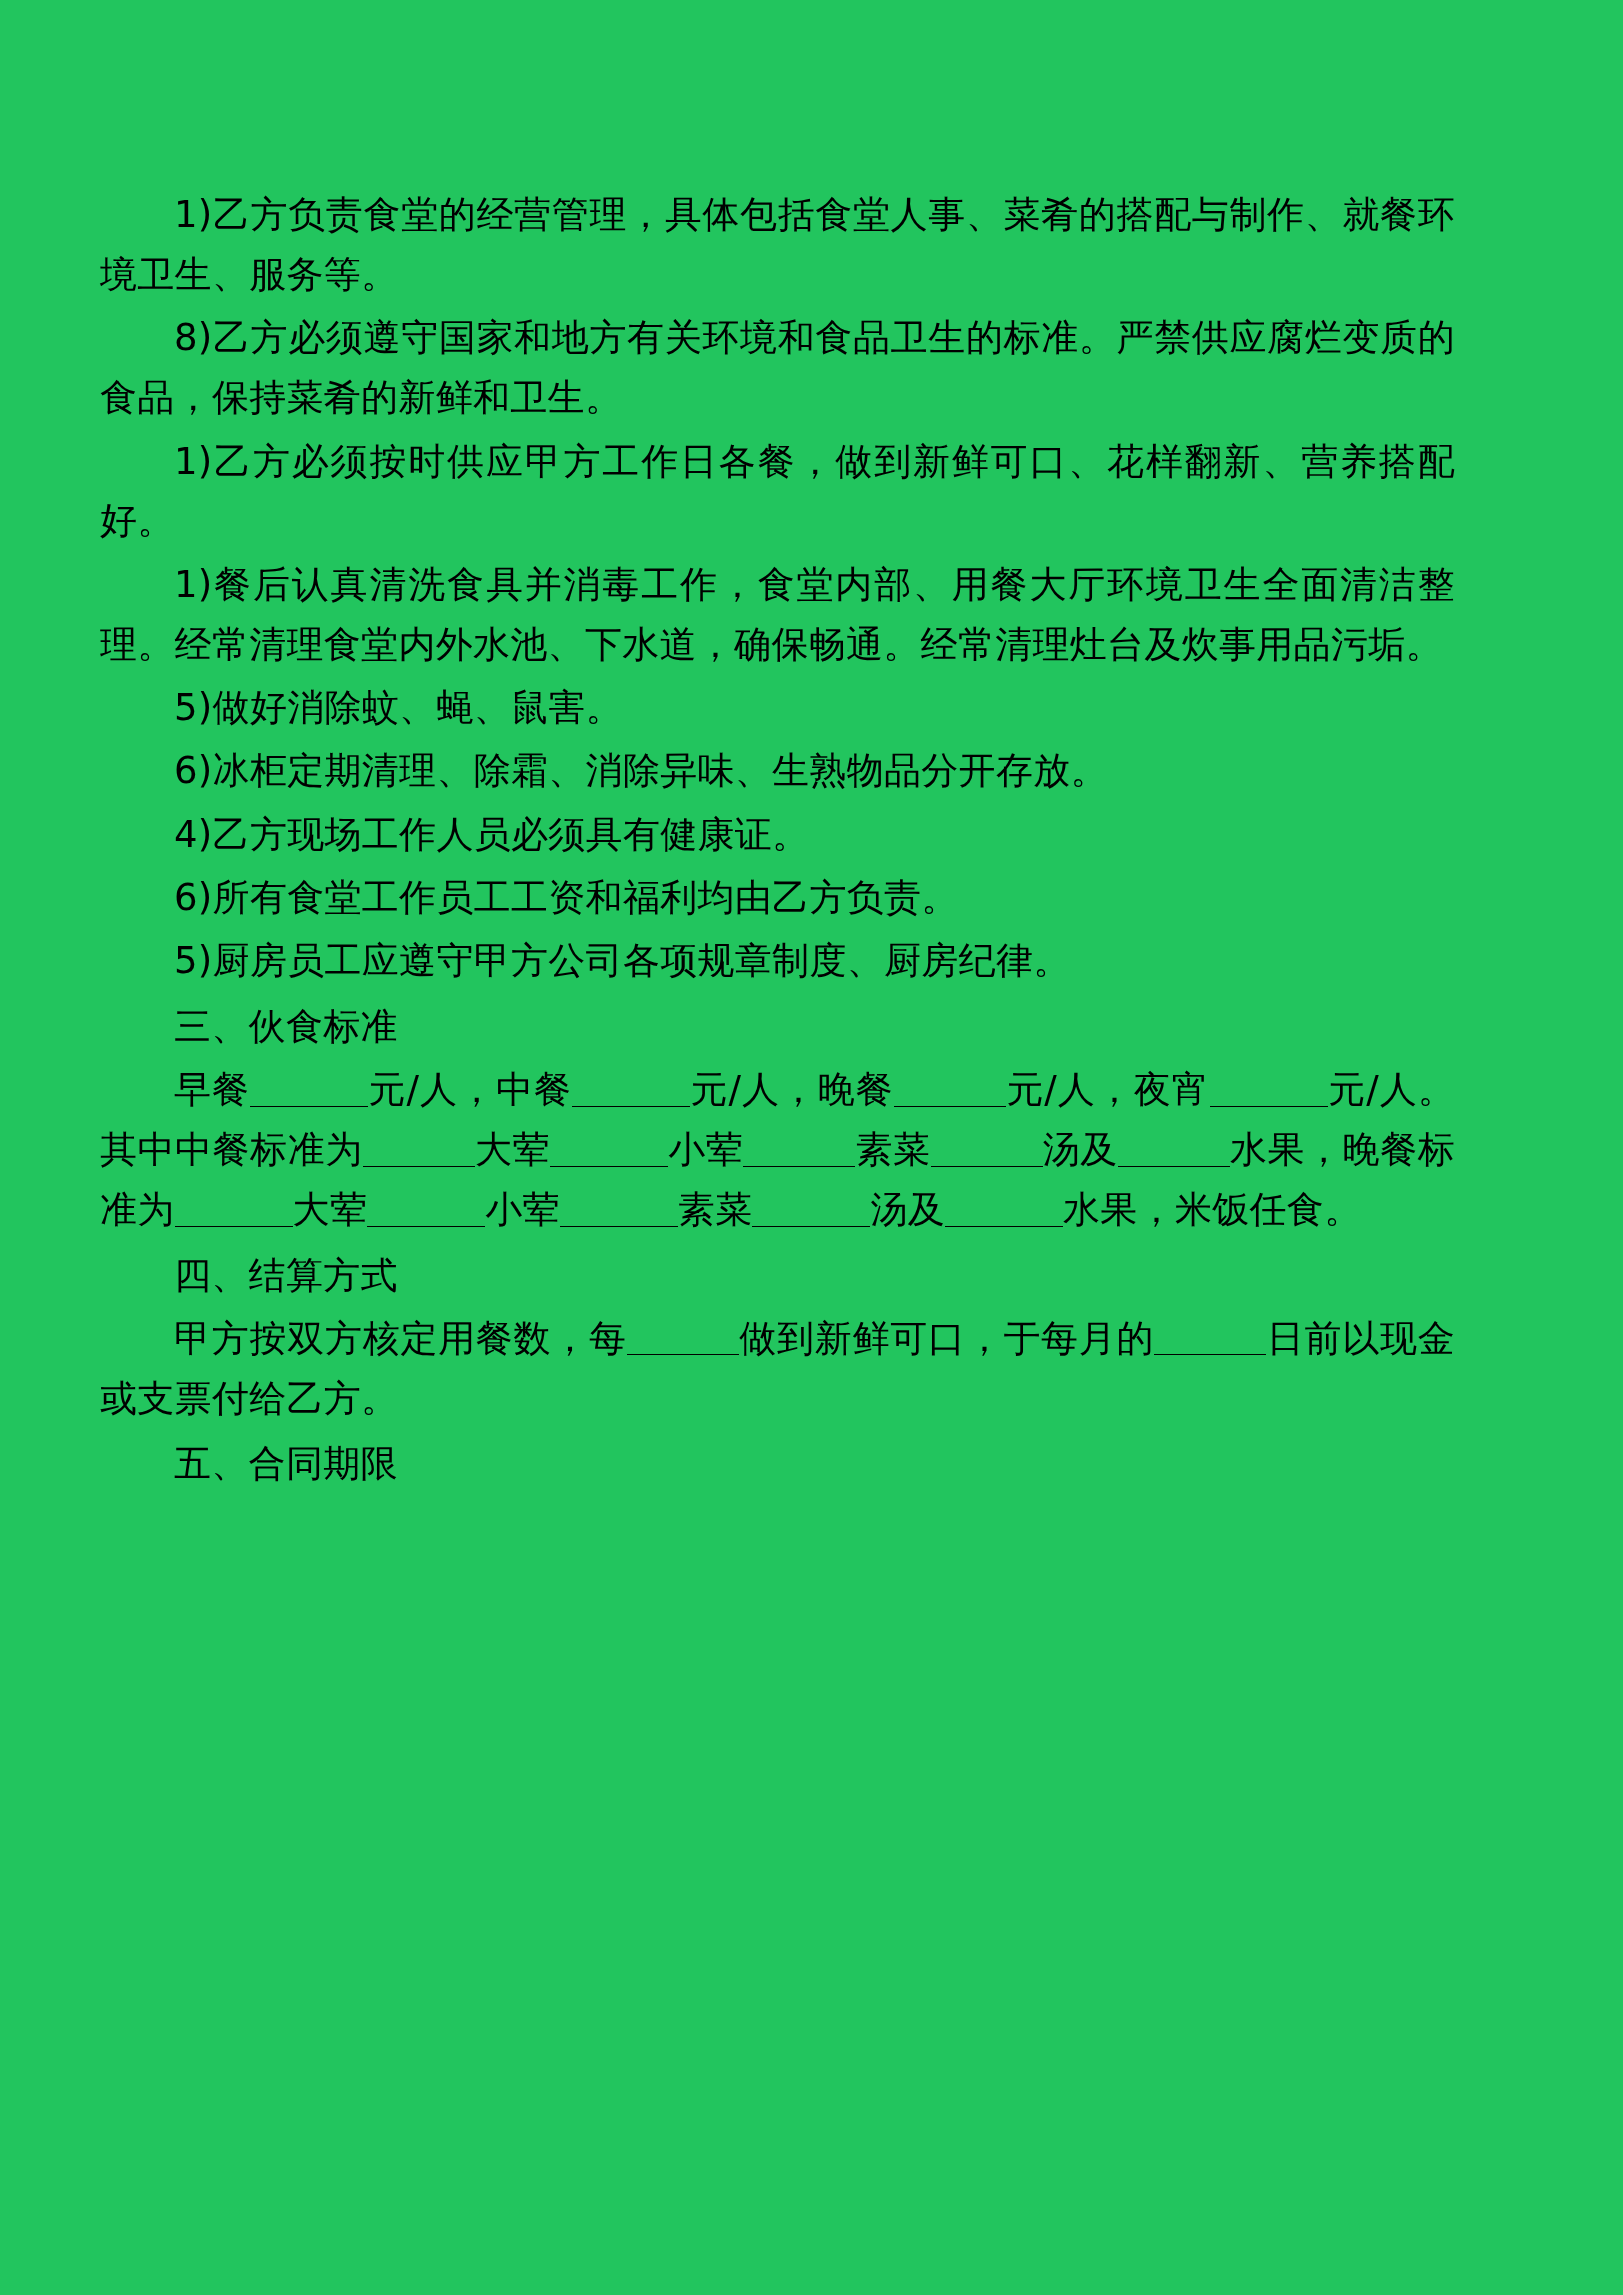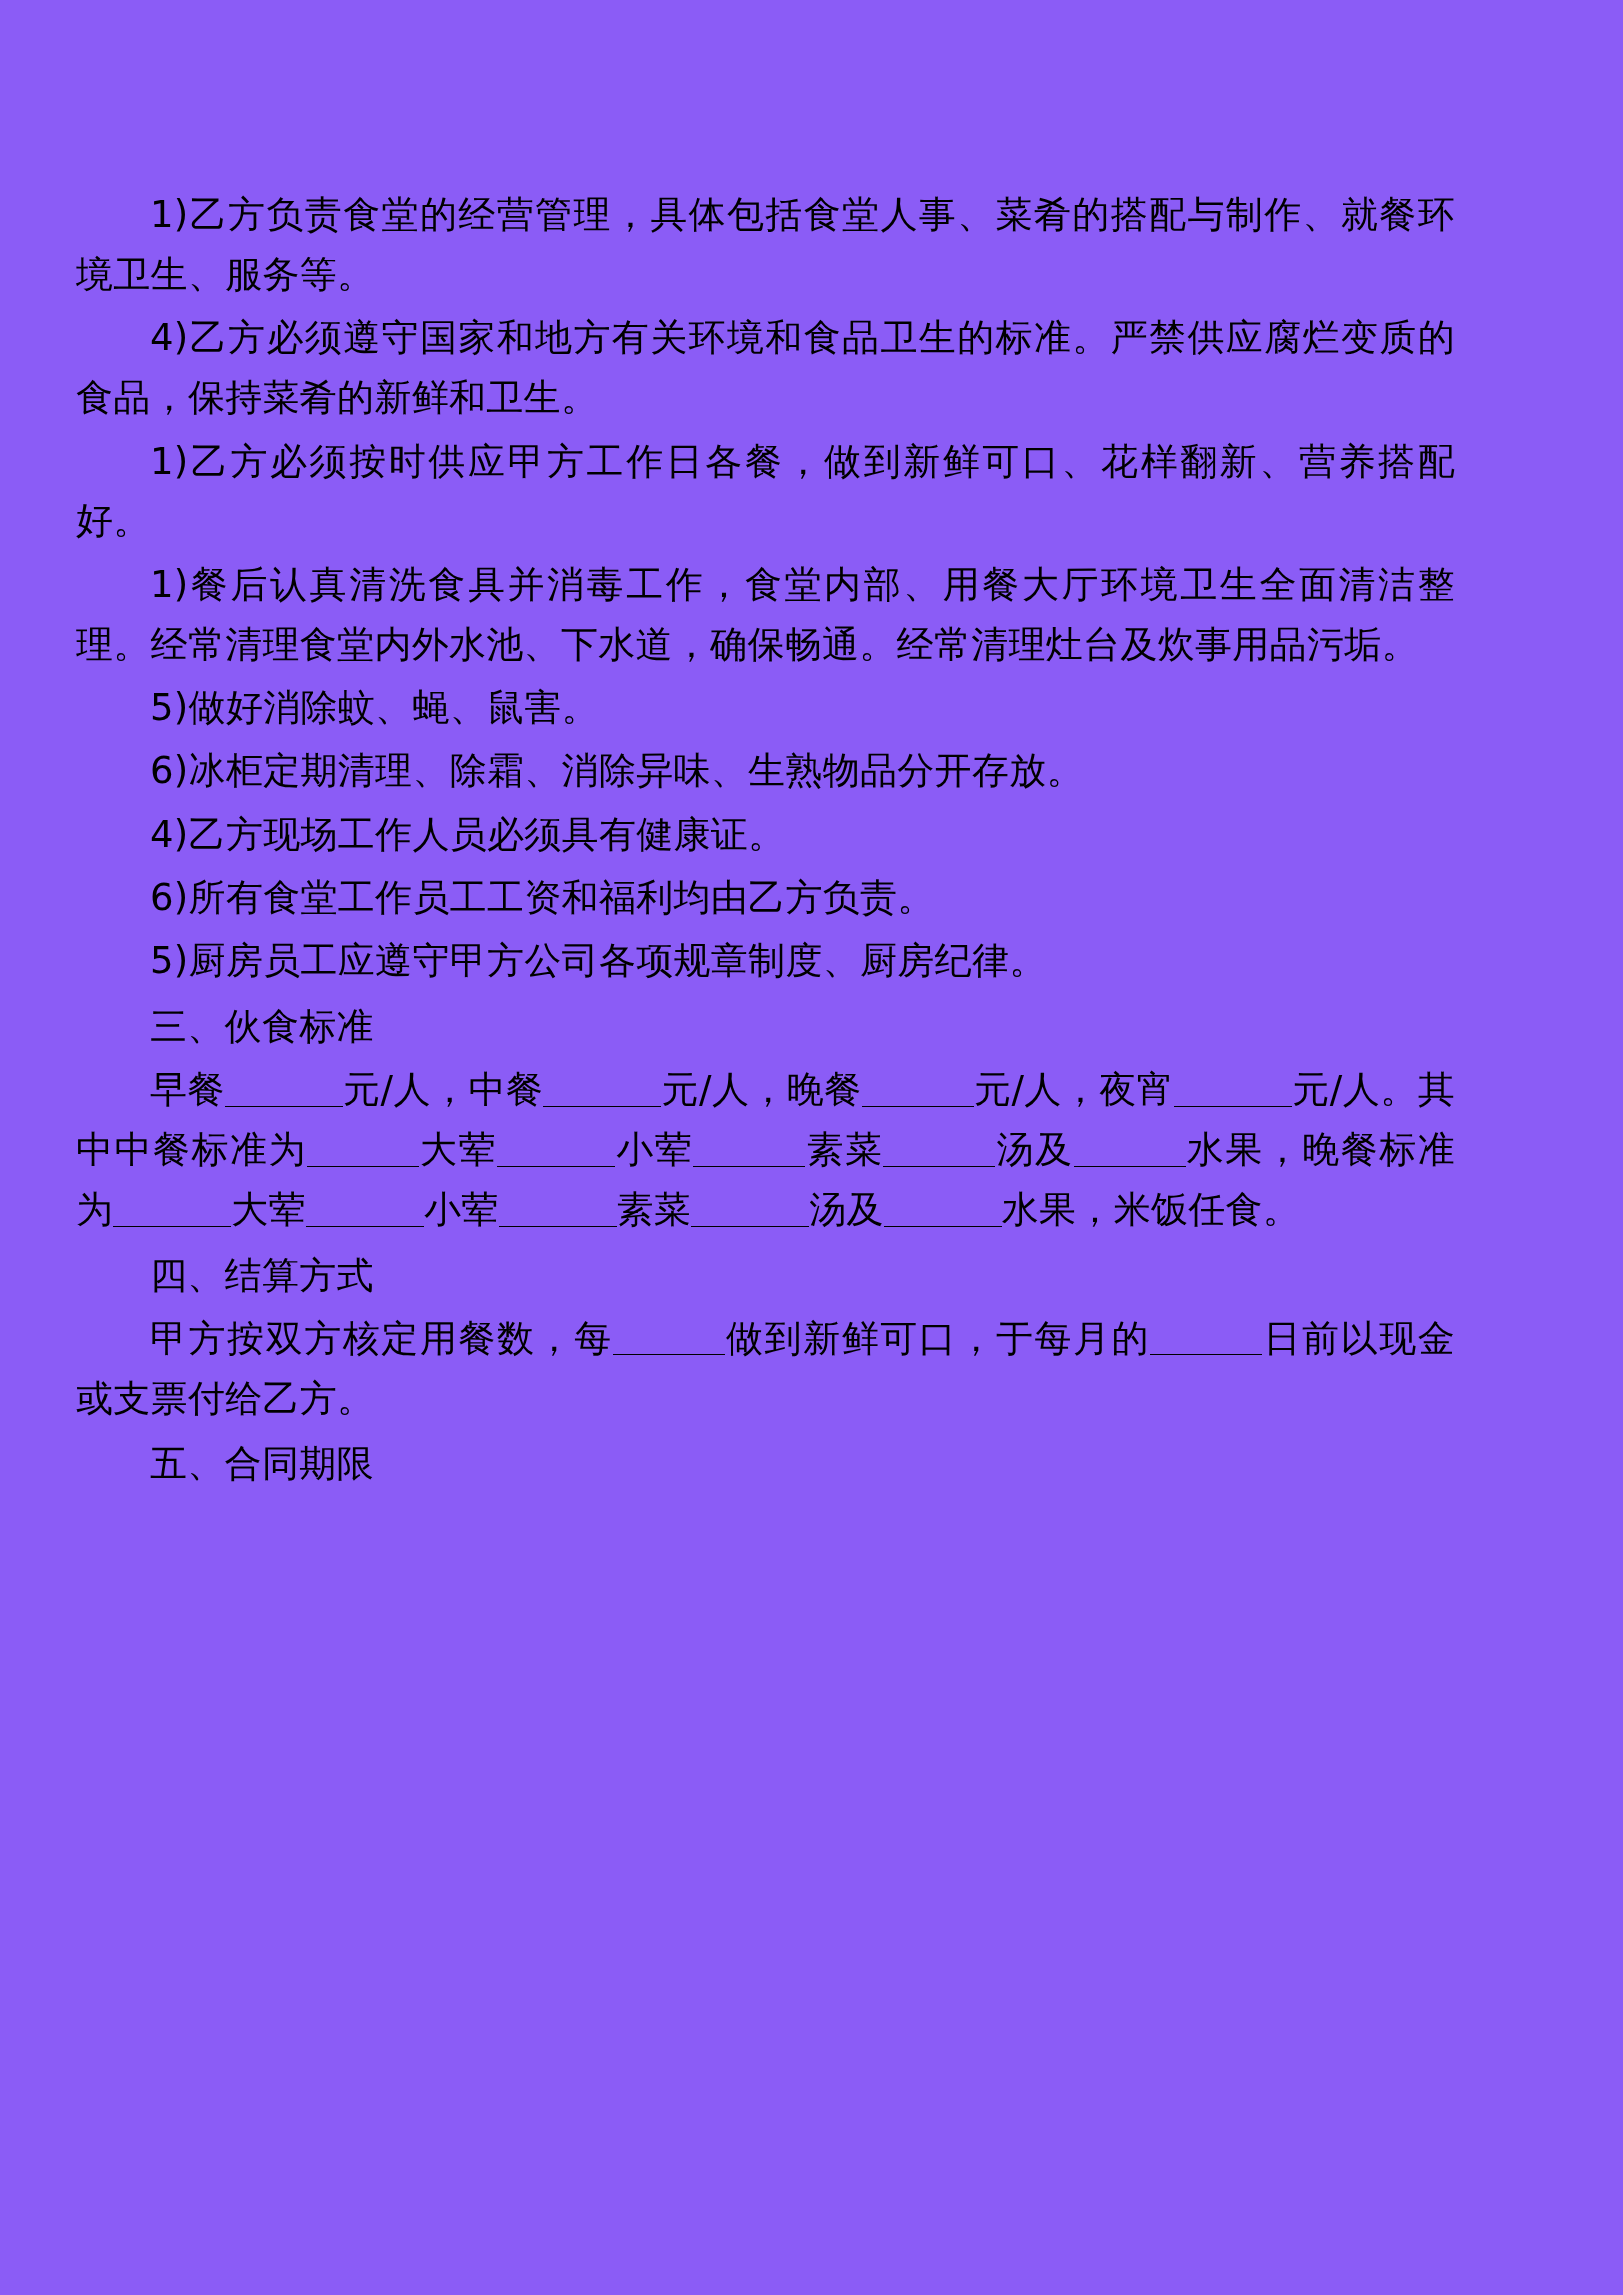--- a/index.html
+++ b/index.html
@@ -14,23 +14,23 @@
     color: #000000;
     position: relative;
     overflow: hidden;
   }
   .page {
     position: absolute;
     left: 0;
     top: 0;
     width: 1623px;
     height: 2295px;
-    background: #8b5cf6;
+    background: #22c55e;
     box-sizing: border-box;
-    padding: 185px 168px 146px 76px;
+    padding: 185px 168px 146px 100px;
   }
   .doc-body {
     font-size: 37px;
     line-height: 1.62;
     letter-spacing: 0.3px;
     text-align: justify;
     text-justify: inter-ideograph;
   }
   .para {
     margin: 0 0 3.4px 0;
@@ -49,21 +49,21 @@
     height: 1em;
     vertical-align: -0.12em;
   }
 </style>
 </head>
 <body>
 
 <div class="page">
   <div class="doc-body" id="doc-body">
       <p class="para">1)乙方负责食堂的经营管理，具体包括食堂人事、菜肴的搭配与制作、就餐环境卫生、服务等。</p>
-      <p class="para">4)乙方必须遵守国家和地方有关环境和食品卫生的标准。严禁供应腐烂变质的食品，保持菜肴的新鲜和卫生。</p>
+      <p class="para">8)乙方必须遵守国家和地方有关环境和食品卫生的标准。严禁供应腐烂变质的食品，保持菜肴的新鲜和卫生。</p>
       <p class="para">1)乙方必须按时供应甲方工作日各餐，做到新鲜可口、花样翻新、营养搭配好。</p>
       <p class="para">1)餐后认真清洗食具并消毒工作，食堂内部、用餐大厅环境卫生全面清洁整理。经常清理食堂内外水池、下水道，确保畅通。经常清理灶台及炊事用品污垢。</p>
       <p class="para">5)做好消除蚊、蝇、鼠害。</p>
       <p class="para">6)冰柜定期清理、除霜、消除异味、生熟物品分开存放。</p>
       <p class="para">4)乙方现场工作人员必须具有健康证。</p>
       <p class="para">6)所有食堂工作员工工资和福利均由乙方负责。</p>
       <p class="para">5)厨房员工应遵守甲方公司各项规章制度、厨房纪律。</p>
       <p class="heading">三、伙食标准</p>
       <p class="para"><span>早餐</span><span class="blank" style="min-width: 118px;"></span><span>元/人，中餐</span><span class="blank" style="min-width: 118px;"></span><span>元/人，晚餐</span><span class="blank" style="min-width: 112px;"></span><span>元/人，夜宵</span><span class="blank" style="min-width: 118px;"></span><span>元/人。其中中餐标准为</span><span class="blank" style="min-width: 112px;"></span><span>大荤</span><span class="blank" style="min-width: 118px;"></span><span>小荤</span><span class="blank" style="min-width: 112px;"></span><span>素菜</span><span class="blank" style="min-width: 112px;"></span><span>汤及</span><span class="blank" style="min-width: 112px;"></span><span>水果，晚餐标准为</span><span class="blank" style="min-width: 118px;"></span><span>大荤</span><span class="blank" style="min-width: 118px;"></span><span>小荤</span><span class="blank" style="min-width: 118px;"></span><span>素菜</span><span class="blank" style="min-width: 118px;"></span><span>汤及</span><span class="blank" style="min-width: 118px;"></span><span>水果，米饭任食。</span></p>
       <p class="heading">四、结算方式</p>

